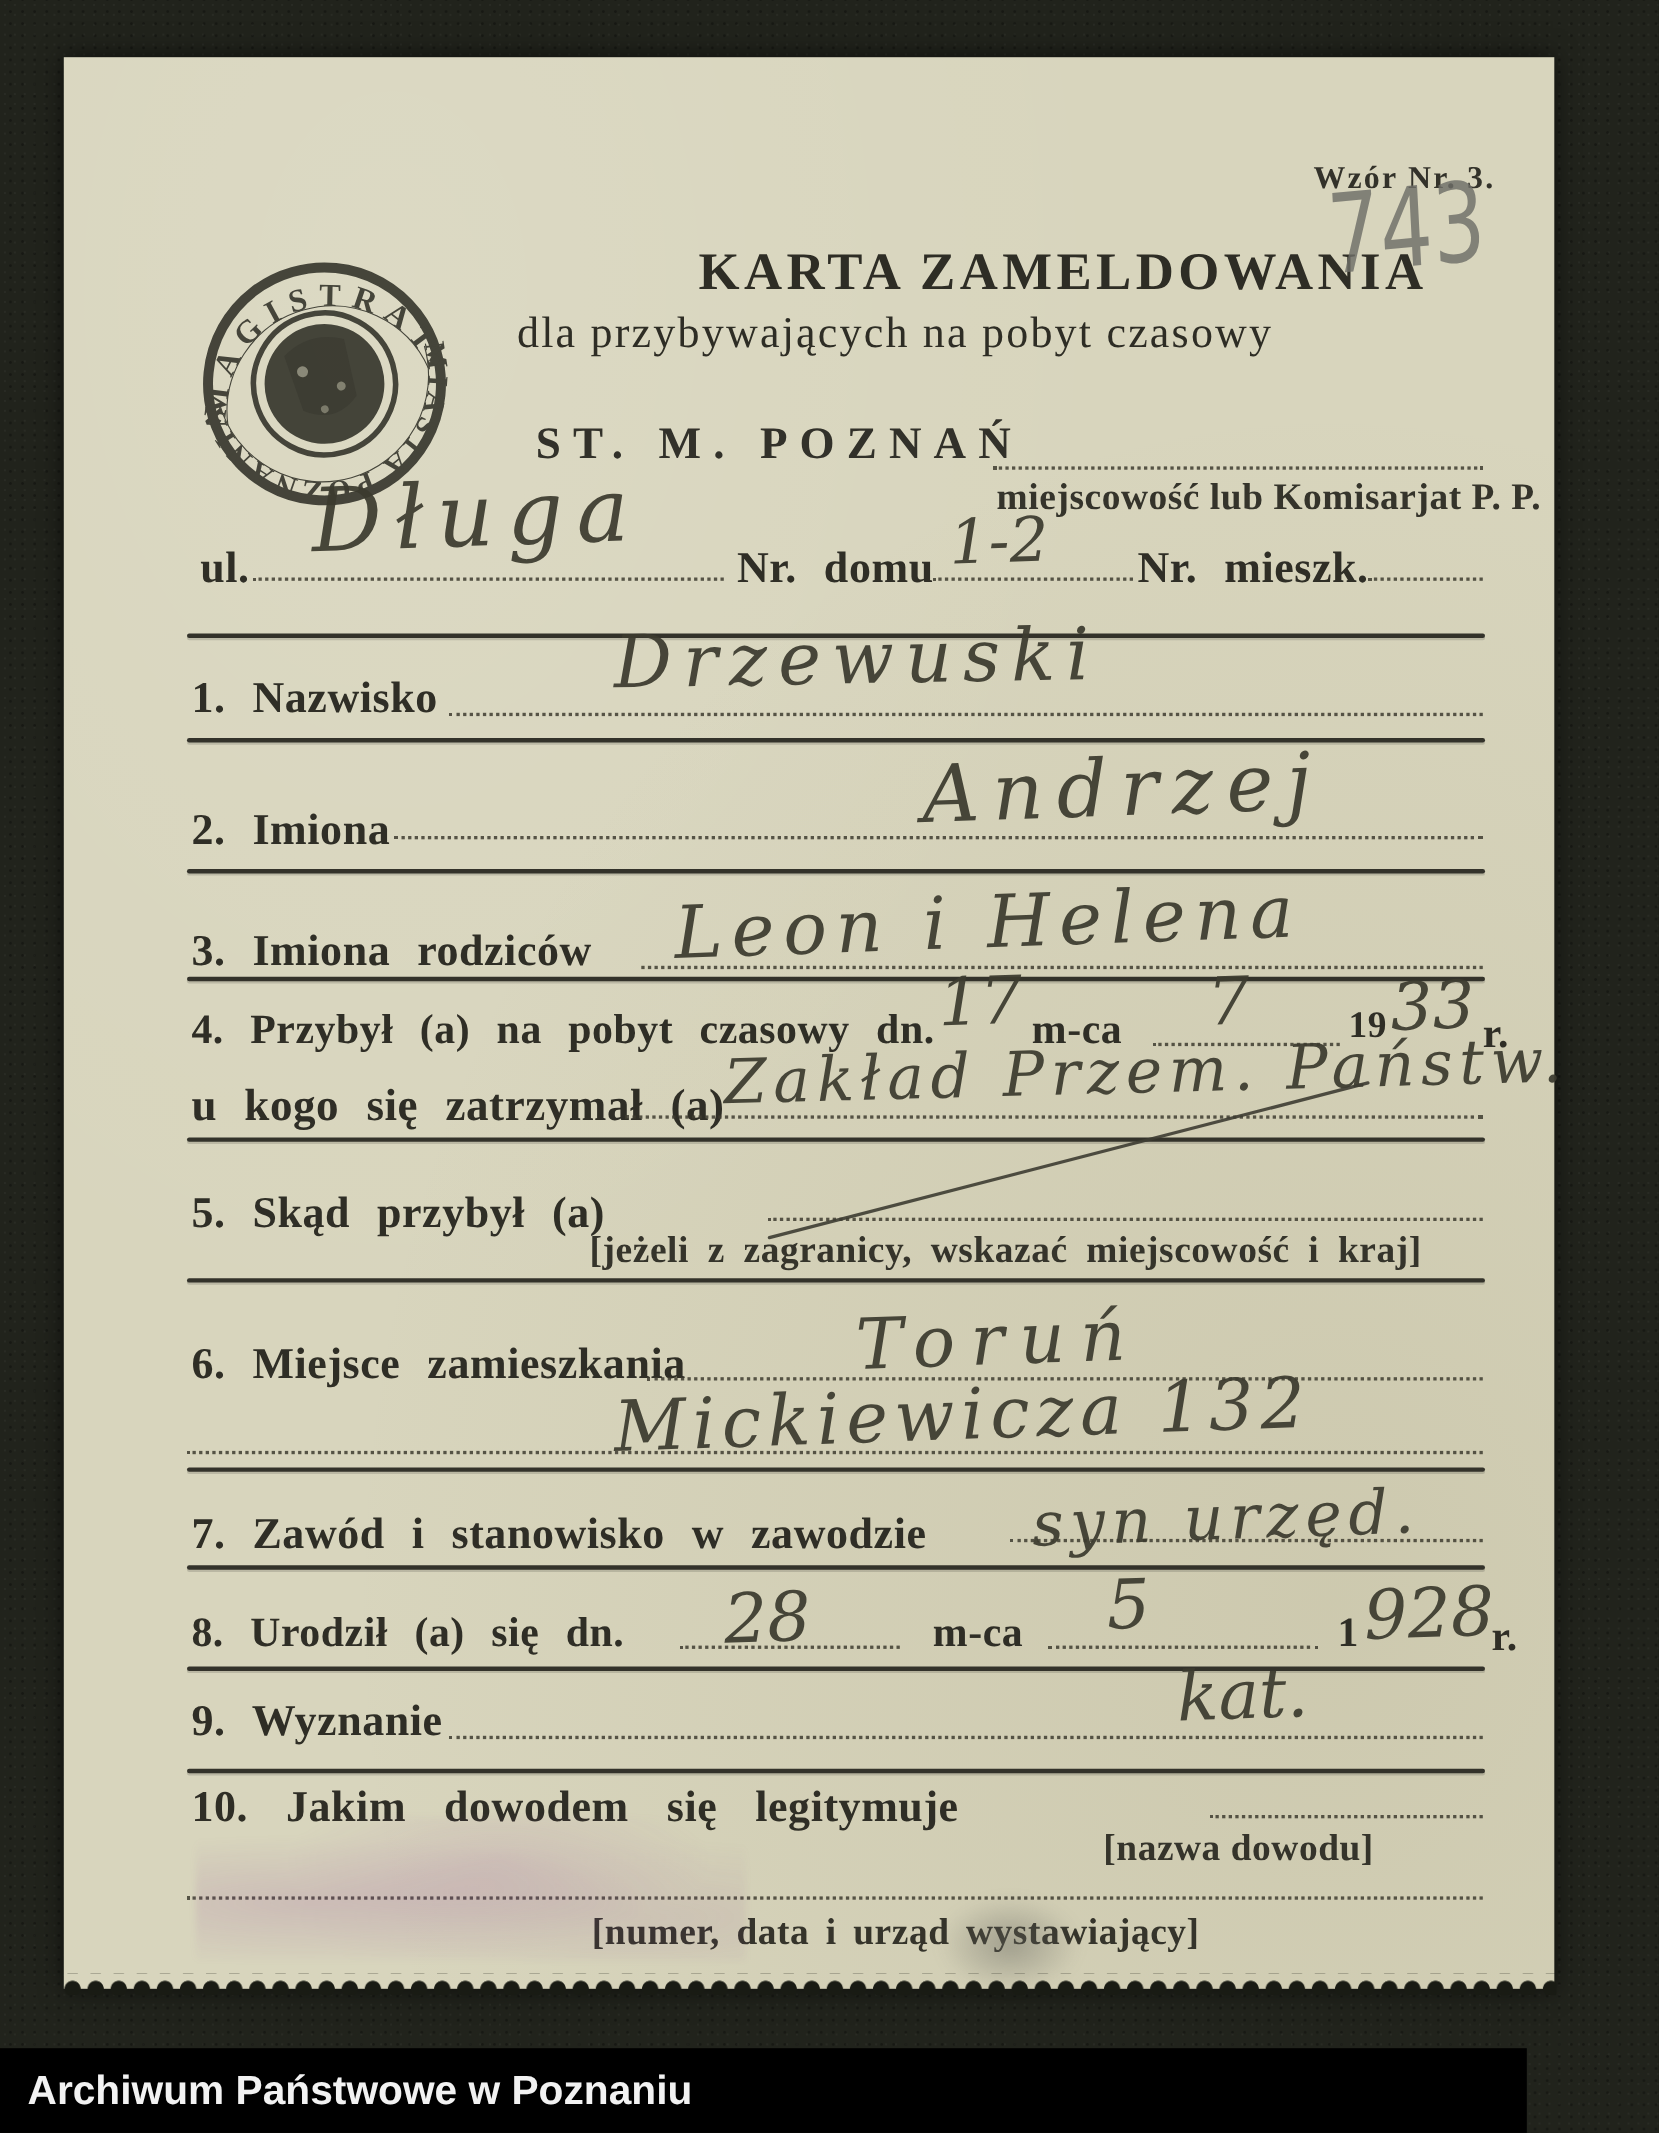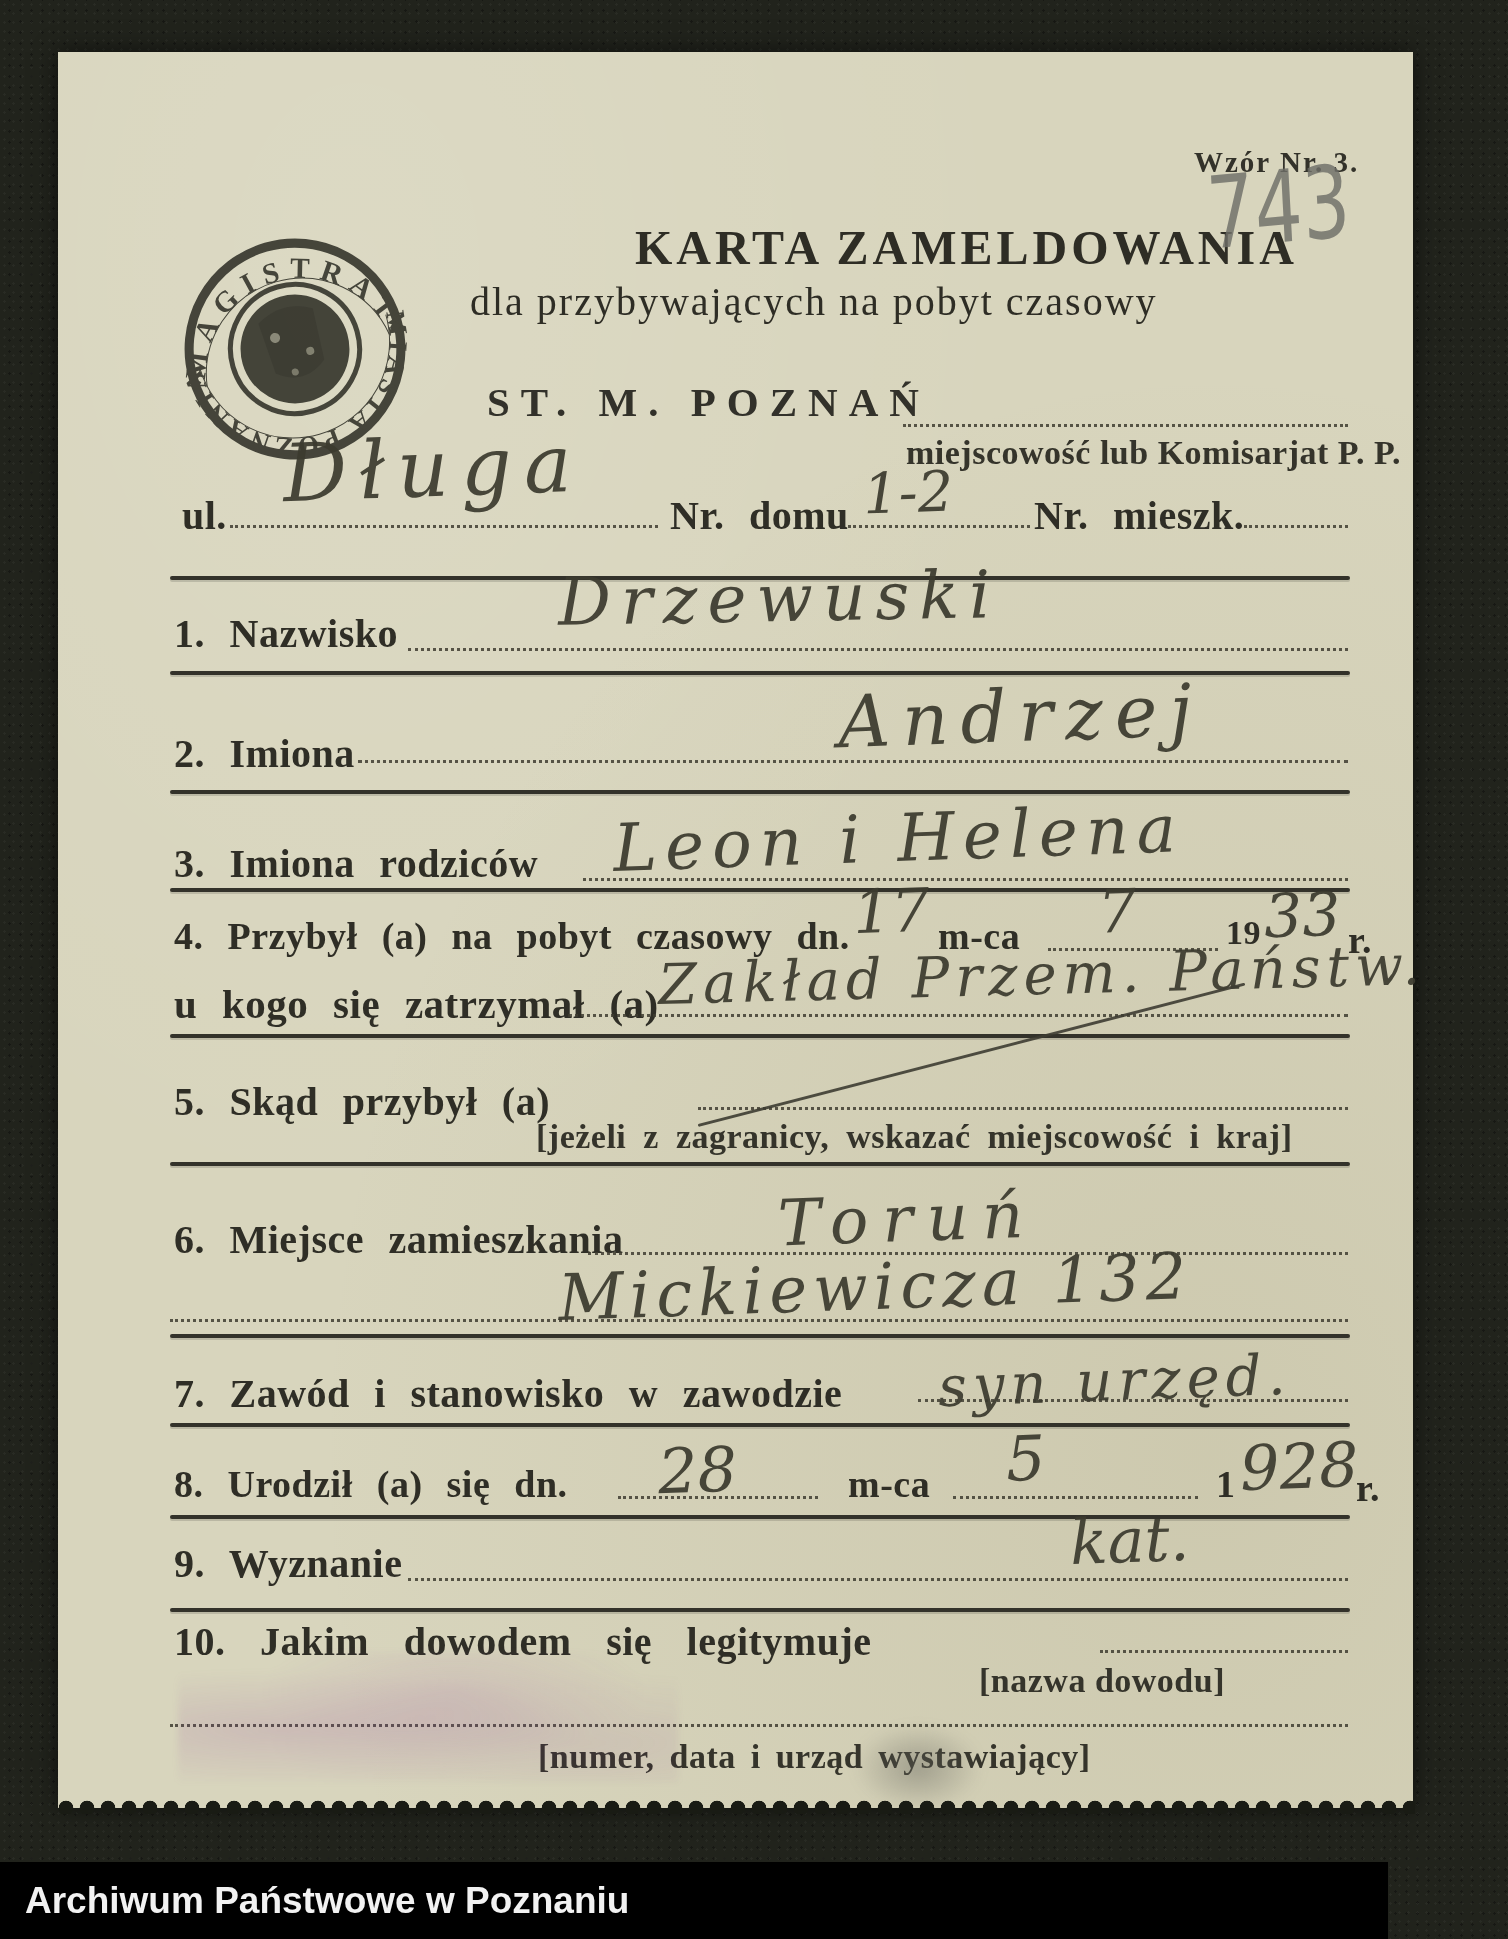--- a/index.html
+++ b/index.html
@@ -190,21 +190,21 @@
     <div class="lbl" style="left:1298px;top:1414px;font-size:38px;">r.</div>
     <div class="rule" style="top:1463px;"></div>
 
     <div class="lbl" style="left:116px;top:1488px;">9. Wyznanie</div>
     <div class="dots" style="left:350px;top:1520px;width:940px;"></div>
     <div class="hw" style="left:1012px;top:1452px;font-size:62px;">kat.</div>
     <div class="rule" style="top:1556px;"></div>
 
     <div class="lbl" style="left:116px;top:1566px;word-spacing:24px;">10. Jakim dowodem się legitymuje</div>
     <div class="dots" style="left:1042px;top:1592px;width:248px;"></div>
-    <div class="small-note" style="left:921px;top:1610px;text-align:right;">[nazwa dowodu]</div>
+    <div class="small-note" style="left:945px;top:1610px;text-align:right;">[nazwa dowodu]</div>
     <div class="dots" style="left:112px;top:1666px;width:1178px;"></div>
     <div class="small-note" style="left:480px;top:1686px;word-spacing:6px;">[numer, data i urząd wystawiający]</div>
 
     <div class="smudge-purple"></div>
     <div class="smudge-gray"></div>
 
     <div class="perforation"></div>
   </div>
 
   <div class="footer-bar">

